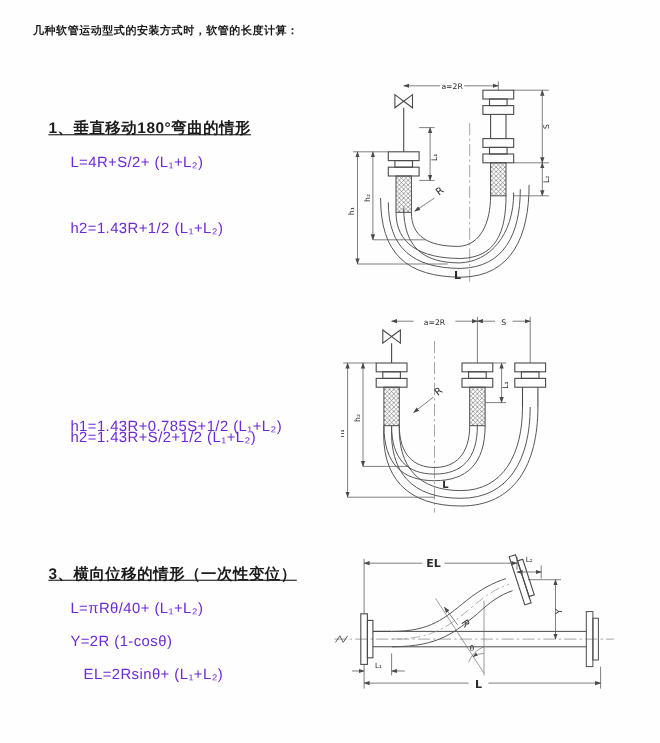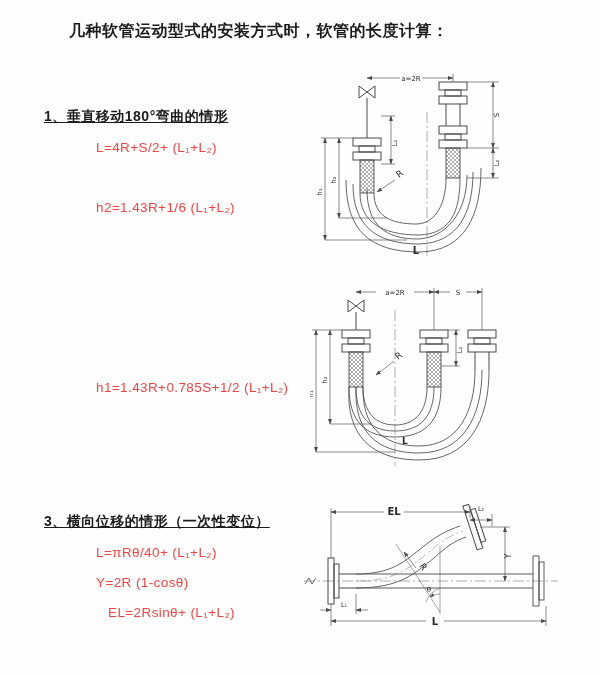--- a/index.html
+++ b/index.html
@@ -2,46 +2,45 @@
 <html><head>
 <meta charset="utf-8">
 <style>
   html,body{margin:0;padding:0;}
   body{
     width:600px;height:675px;background:#ffffff;position:relative;overflow:hidden;
     font-family:"Liberation Sans","DejaVu Sans",sans-serif;color:#1c1c1c;
   }
   .page{position:absolute;inset:0;background:#fefefe;}
   .doc-title{
-    position:absolute;left:30px;top:21px;font-size:16px;font-weight:700;
-    letter-spacing:0.5px;white-space:nowrap;margin-left:39px;
+    position:absolute;left:30px;top:21px;font-size:10px;font-weight:700;
+    letter-spacing:0.5px;white-space:nowrap;
   }
   .section-heading{
     position:absolute;font-size:14px;font-weight:700;letter-spacing:0.5px;white-space:nowrap;text-decoration:underline;
   }
   .formula{
     position:absolute;font-size:13.5px;font-weight:400;letter-spacing:0.4px;white-space:nowrap;
-    color:#ef4444;
-    margin-left:32px;
+    color:#6d28d9;
   }
   .diagram{position:absolute;}
   svg text{font-family:"DejaVu Sans","Liberation Sans",sans-serif;fill:#2a2a2a;}
   .dim-label{font-size:7px;}
   .dim-label-big{font-size:10px;font-weight:700;}
 </style>
 </head>
 <body>
 
 <div class="page">
 
   <div class="doc-title">几种软管运动型式的安装方式时，软管的长度计算：</div>
 
   <div class="section-heading" style="left:44px;top:108px">1、垂直移动180°弯曲的情形</div>
   <div class="formula" style="left:64px;top:140px">L=4R+S/2+ (L₁+L₂)</div>
-  <div class="formula" style="left:64px;top:200px">h2=1.43R+1/6 (L₁+L₂)</div>
+  <div class="formula" style="left:64px;top:200px">h2=1.43R+1/2 (L₁+L₂)</div>
 
   <svg class="diagram" style="left:315px;top:68px" width="275" height="192" viewBox="0 0 275 192">
     <defs>
       <pattern id="braid" patternUnits="userSpaceOnUse" width="4" height="4">
         <path d="M0,0 L4,4 M4,0 L0,4" stroke="#777" stroke-width="0.6"></path>
       </pattern>
       <marker id="ar" viewBox="0 0 10 10" refX="9" refY="5" markerWidth="8" markerHeight="8" orient="auto-start-reverse">
         <path d="M0,1.5 L10,5 L0,8.5 z" fill="#4a4a4a"></path>
       </marker>
     </defs>
@@ -114,20 +113,21 @@
     <text x="21" y="112" text-anchor="middle" transform="rotate(-90 21 112)" class="dim-label">h₂</text>
     <text x="7" y="124" text-anchor="middle" transform="rotate(-90 7 124)" class="dim-label">h₁</text>
 
     <line x1="80" y1="112" x2="62" y2="124" stroke="#5a5a5a" stroke-width="0.7" marker-end="url(#ar)"></line>
     <text x="84" y="110" transform="rotate(-38 84 110)" style="font-size:9px">R</text>
 
     <text x="104" y="186" text-anchor="end" class="dim-label-big">L</text>
   </svg>
 
   <div class="formula" style="left:64px;top:380px">h1=1.43R+0.785S+1/2 (L₁+L₂)</div>
+  <div class="formula" style="left:64px;top:390px">h2=1.43R+S/2+1/2 (L₁+L₂)</div>
 
   <svg class="diagram" style="left:310px;top:282px" width="280" height="188" viewBox="0 0 280 188">
 
     <line x1="85" y1="28" x2="85" y2="184" stroke="#8a8a8a" stroke-width="0.7" stroke-dasharray="11 3 2 3"></line>
 
     <g stroke="#4a4a4a" stroke-width="1" fill="none">
       <path d="M38,18 L46,24 L38,30 Z M54,18 L46,24 L54,30 Z"></path>
       <line x1="46" y1="30" x2="46" y2="48"></line>
     </g>
 

